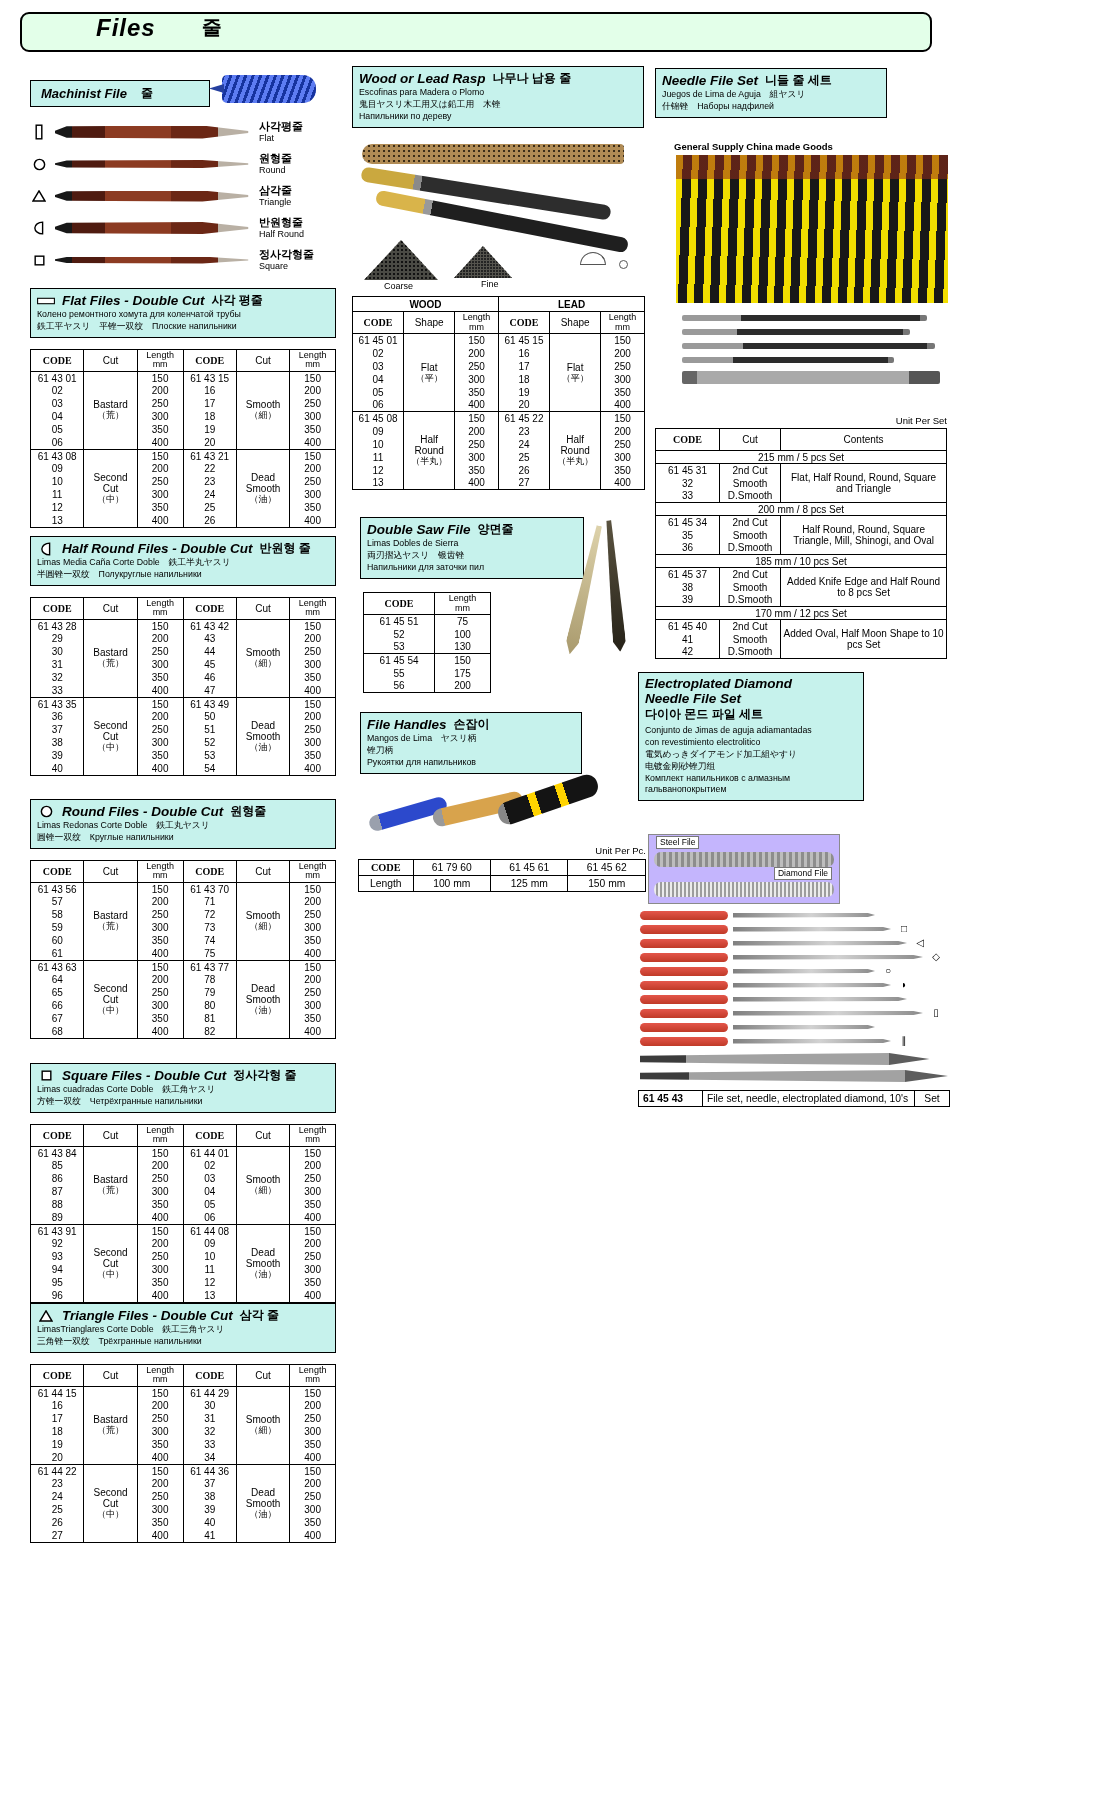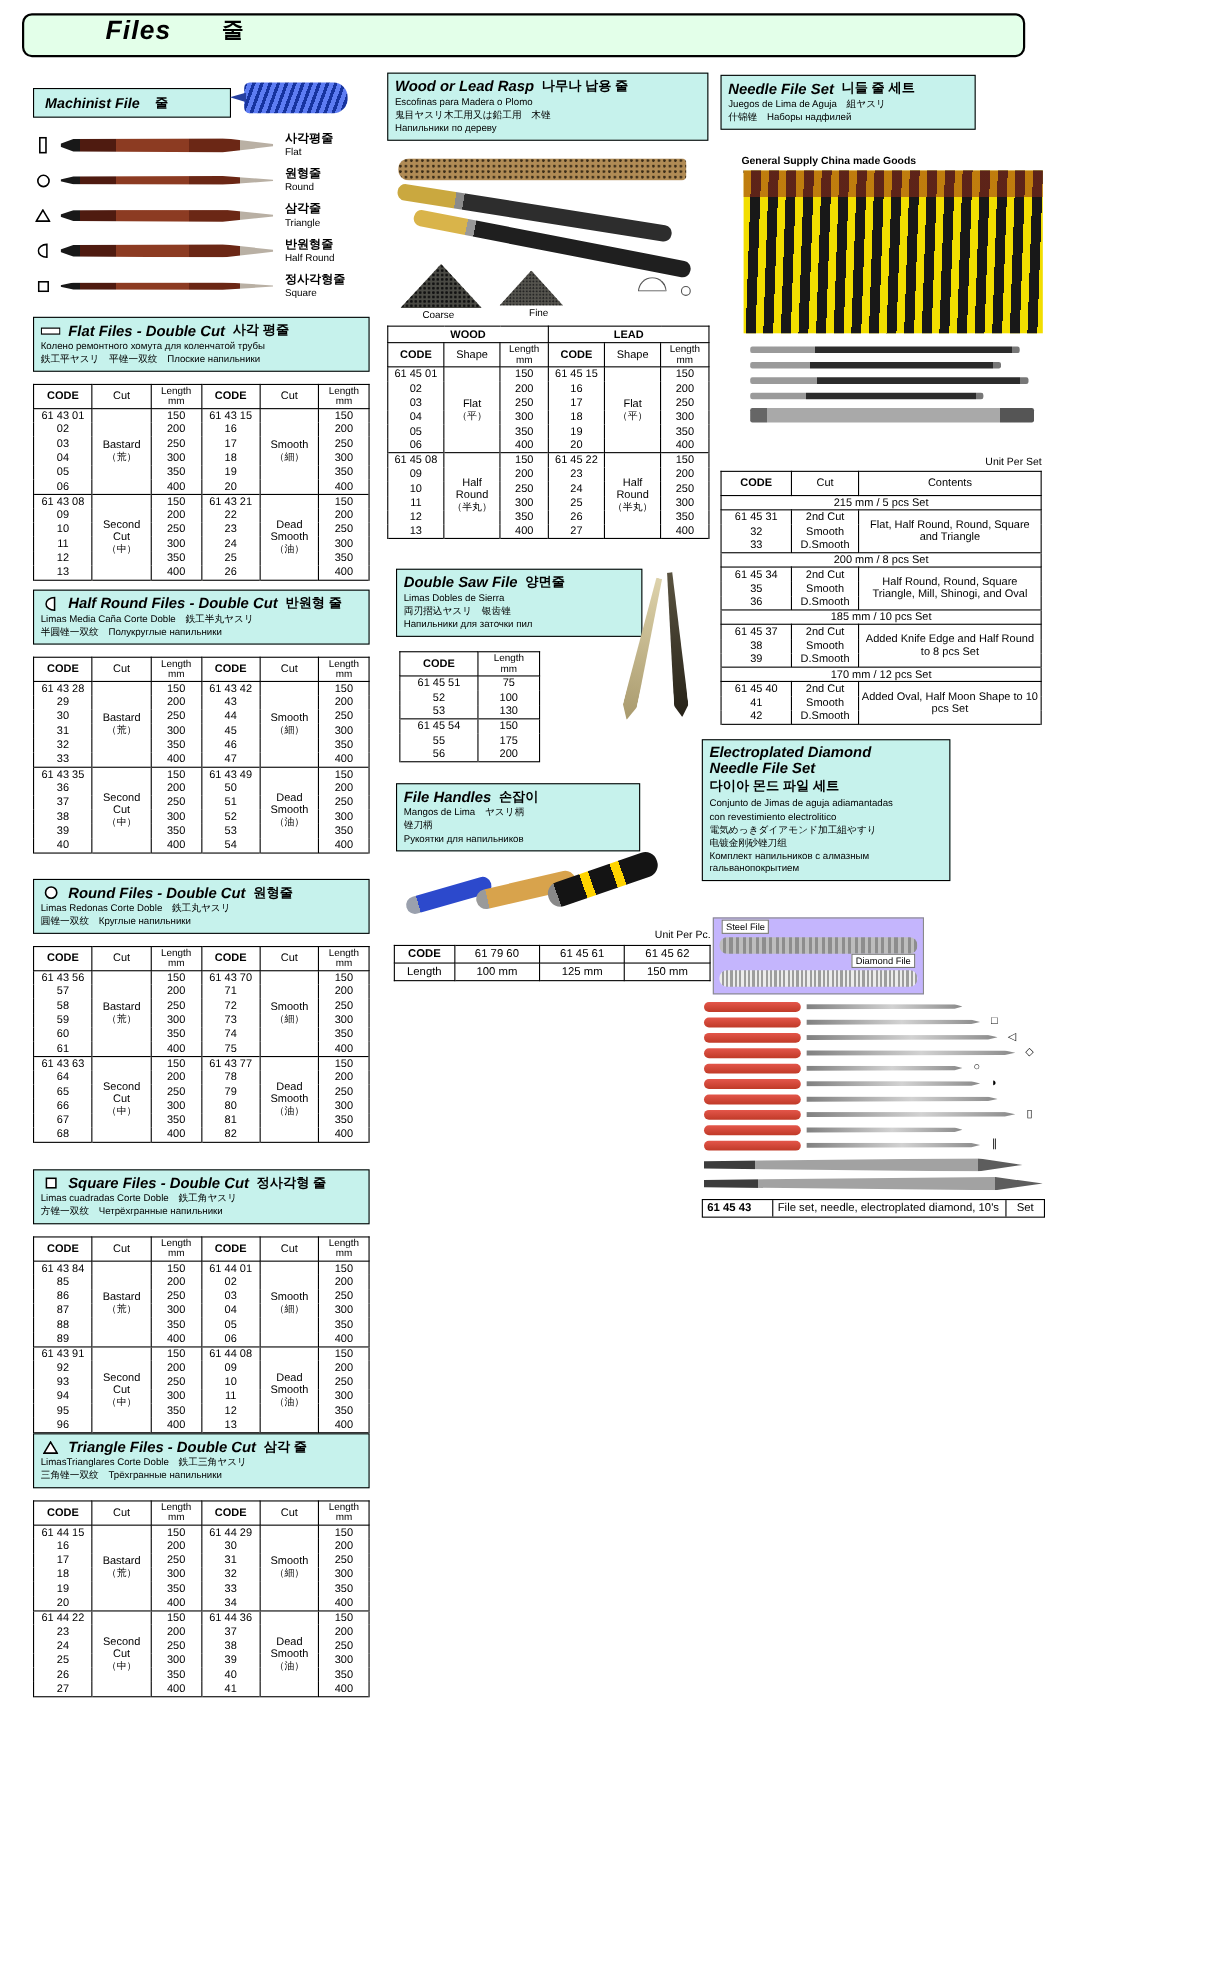--- a/index.html
+++ b/index.html
@@ -38,21 +38,21 @@
 .stitle{font-size:13.5px;font-weight:bold;font-style:italic;white-space:nowrap;}
 .stitle-kr{font-size:12px;font-weight:bold;white-space:nowrap;}
 .ssub{font-size:8.8px;line-height:1.35;}
 .dia-hdr .dline{display:block;}
 .dia-hdr .stitle-kr{margin-bottom:2px;}
 
 .tb{border-collapse:collapse;background:#fff;border:1.5px solid #000;width:100%;table-layout:fixed;}
 .tb td,.tb th{border-left:1px solid #000;border-right:1px solid #000;text-align:center;font-size:10px;line-height:1.1;padding:0 1px;vertical-align:middle;height:13px;font-weight:normal;overflow:hidden;}
 .tb tr.hdr th{border:1px solid #000;height:22px;}
 .tb th.th-top{border:1px solid #000;font-weight:bold;height:15px;}
-.tb .b{font-weight:bold;}
+.tb .b{font-weight:bold;font-family:Liberation Serif, serif;}
 .tb .th-len{font-size:9px;line-height:1.05;}
 .tb tr.bs td{border-top:1px solid #000;}
 .c-code{font-weight:bold;}
 .c-cut{font-weight:bold;font-size:9.8px;}
 .c-cut .zh{font-weight:normal;font-size:9px;margin-top:1px;}
 .c-len{font-size:10px;}
 .c-ghdr{border-top:1px solid #000;border-bottom:1px solid #000;font-size:9.8px;height:14px;}
 .c-cutn{font-size:9.6px;}
 .c-contents{font-size:9.6px;padding:0 3px;}
 .tb.all td{border:1px solid #000;height:16px;font-size:10.3px;}

